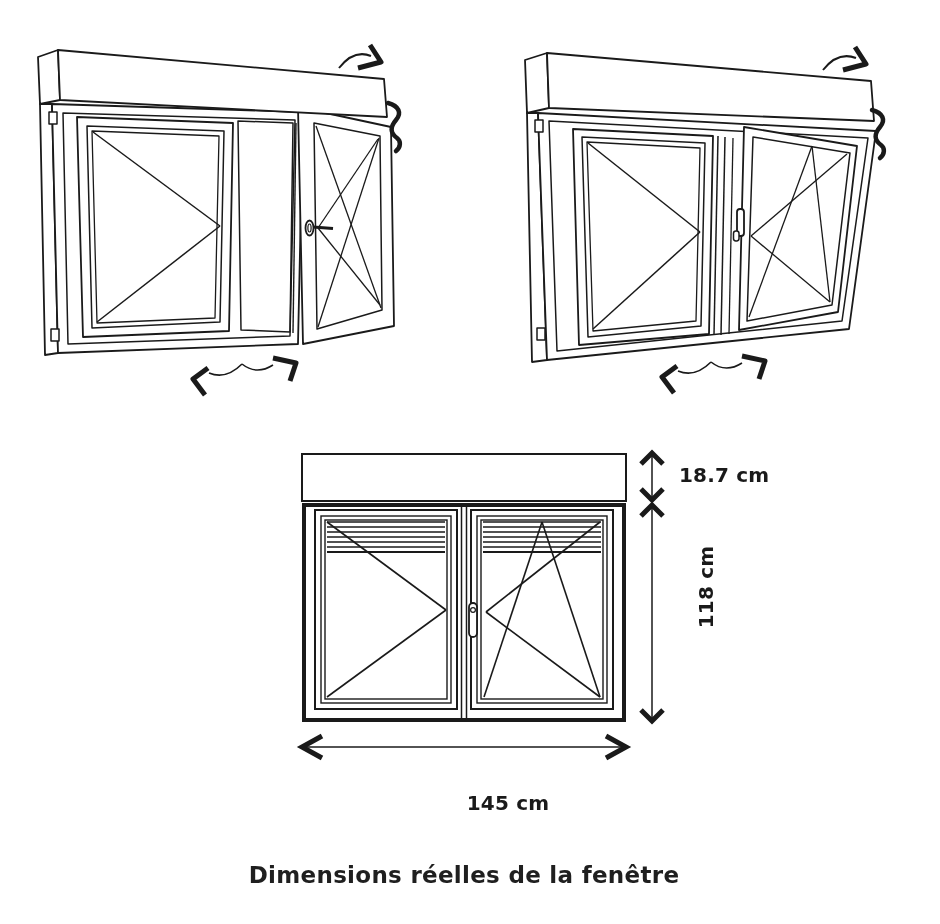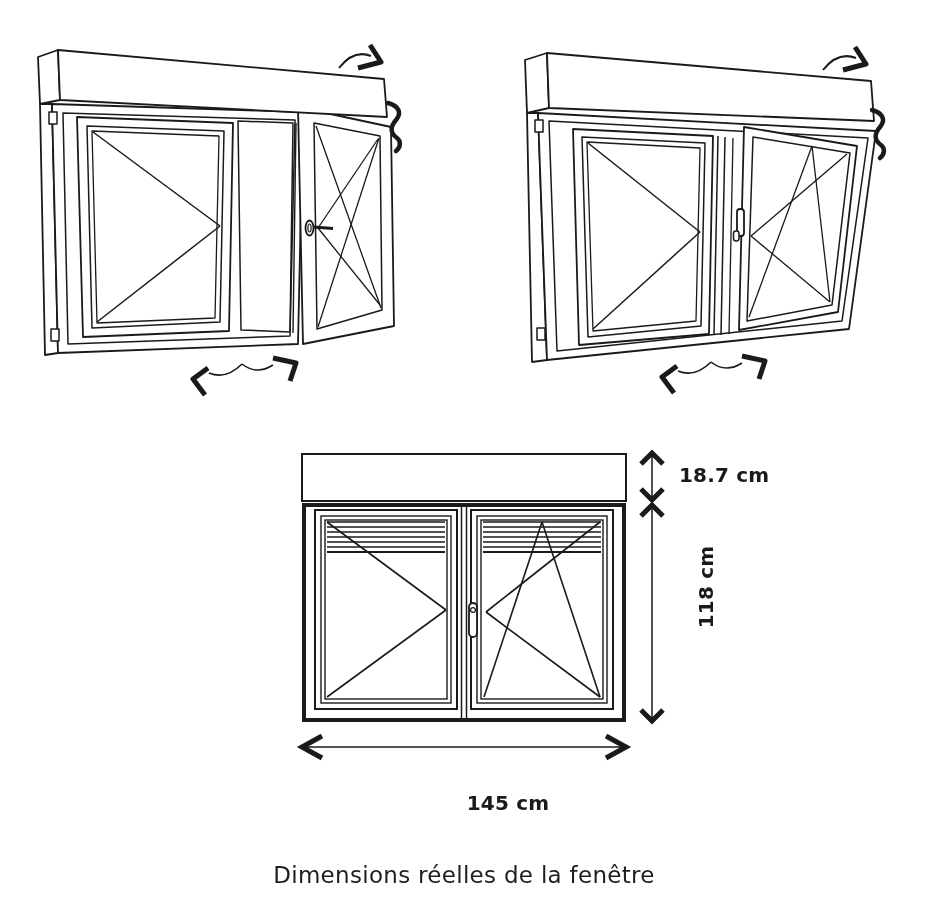--- a/index.html
+++ b/index.html
@@ -29,21 +29,21 @@
   .dim-label.rotated {
     transform: translate(-50%, -50%) rotate(-90deg);
   }
   .dim-label.centered {
     transform: translateX(-50%);
     margin-left: 44px;
   }
   .figure-caption {
     position: absolute;
     font-size: 23px;
-    font-weight: 400;
+    font-weight: 700;
     color: #1f1f1f;
     white-space: nowrap;
     transform: translateX(-50%);
     letter-spacing: 0.3px;
   }
 </style>
 </head>
 <body>
 
 <div class="canvas">

